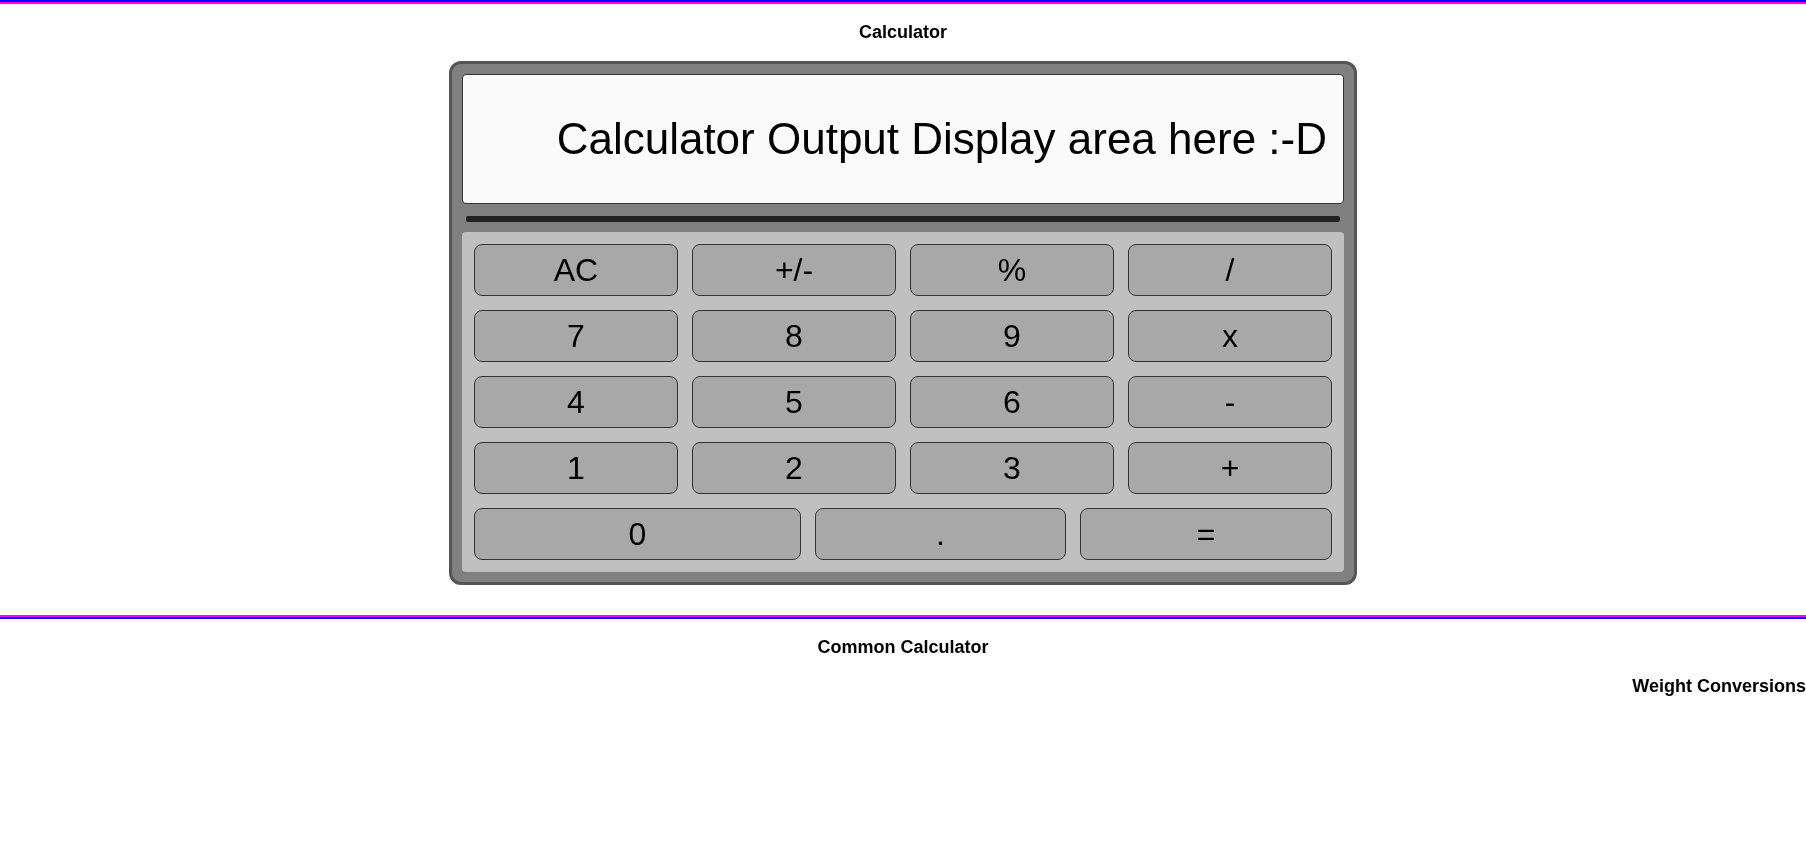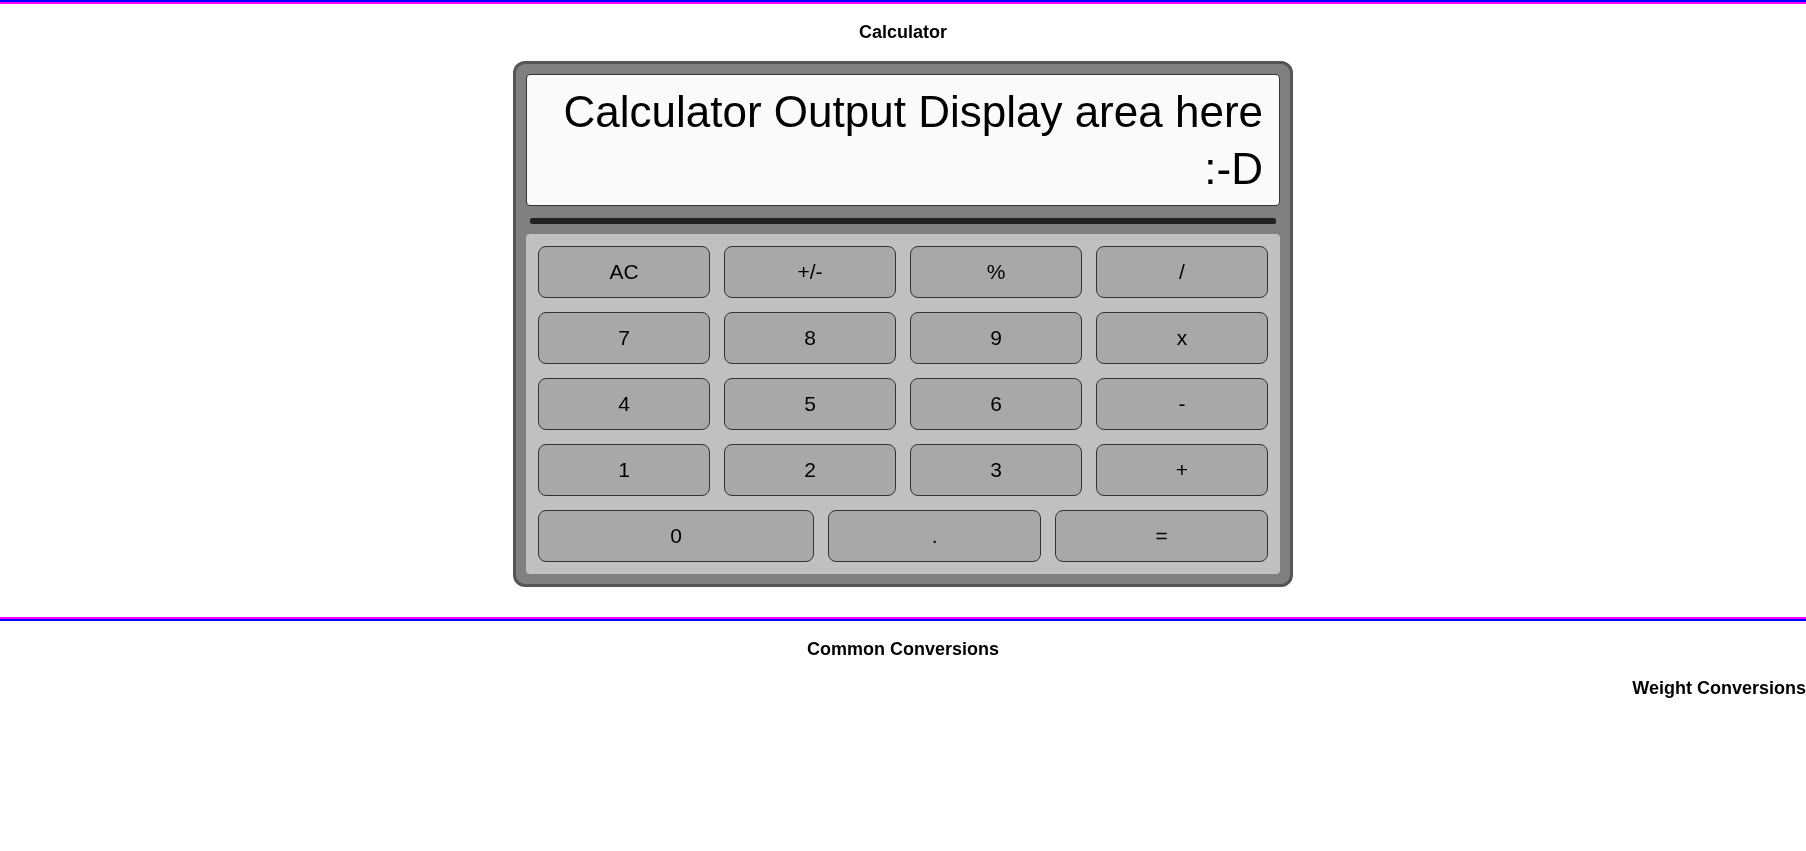--- a/index.html
+++ b/index.html
@@ -30,21 +30,21 @@
       color: #000;
     }
     .subsection-title {
       text-align: right;
       font-weight: bold;
       font-size: 18px;
       margin: 18px 0;
       color: #000;
     }
     .calculator {
-      width: 780px;
+      width: 908px;
       margin: 0 auto 30px auto;
       background: #808080;
       border: 3px solid #555;
       border-radius: 12px;
       padding: 10px;
     }
     .display {
       background: #fafafa;
       border: 1px solid #333;
       border-radius: 4px;
@@ -77,21 +77,21 @@
       margin-bottom: 14px;
     }
     .key-row:last-child {
       margin-bottom: 0;
     }
     .key {
       flex: 1;
       background: #a8a8a8;
       border: 1px solid #333;
       border-radius: 8px;
-      font-size: 21px;
+      font-size: 32px;
       font-family: inherit;
       font-weight: 300;
       color: #000;
       height: 52px;
       cursor: pointer;
       display: flex;
       align-items: center;
       justify-content: center;
     }
     .key-wide {
@@ -138,15 +138,15 @@
       <button class="key key-wide">0</button>
       <button class="key">.</button>
       <button class="key">=</button>
     </div>
   </div>
 </div>
 
 <hr class="hr-magenta">
 <hr class="hr-blue">
 
-<h3 class="section-title">Common Conversions</h3>
+<h3 class="section-title">Common Calculator</h3>
 
 <h3 class="subsection-title">Weight Conversions</h3>
 
 </body></html>

